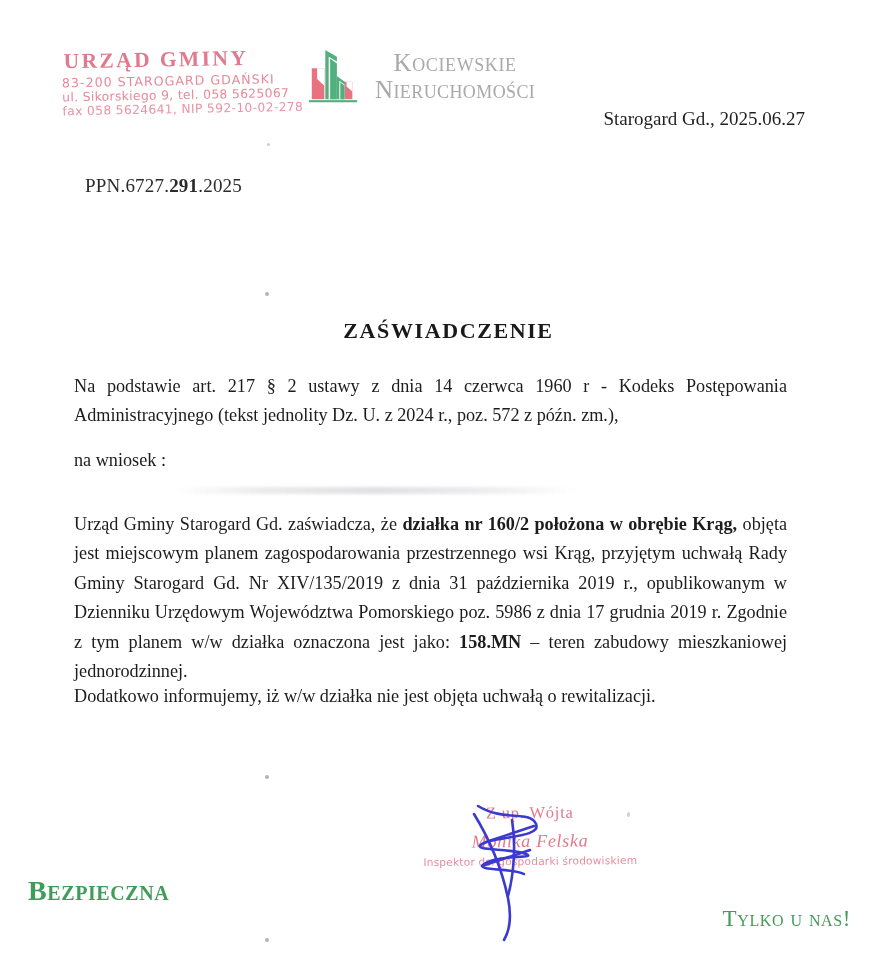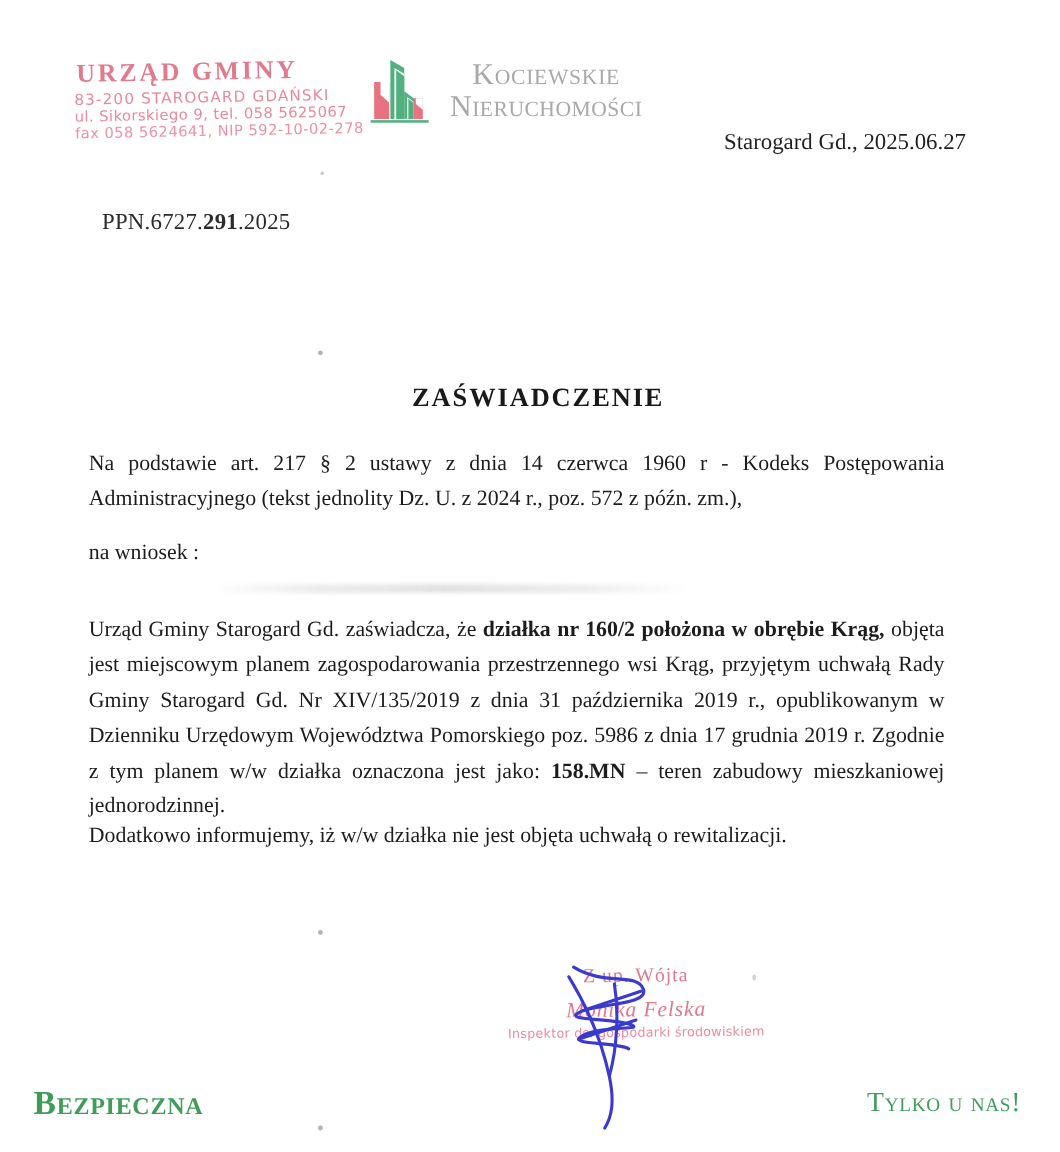--- a/index.html
+++ b/index.html
@@ -185,21 +185,20 @@
     position: absolute;
     left: 28px;
     top: 874px;
     font-family: "Liberation Serif", "DejaVu Serif", serif;
     font-variant: small-caps;
     font-weight: bold;
     font-size: 28px;
     line-height: 1.18;
     letter-spacing: 0.6px;
     color: #3f9c59;
-    margin-top: 29px;
   }
   .footer-right {
     position: absolute;
     right: 32px;
     top: 906px;
     font-family: "Liberation Serif", "DejaVu Serif", serif;
     font-variant: small-caps;
     font-weight: normal;
     font-size: 23px;
     letter-spacing: 0.6px;

